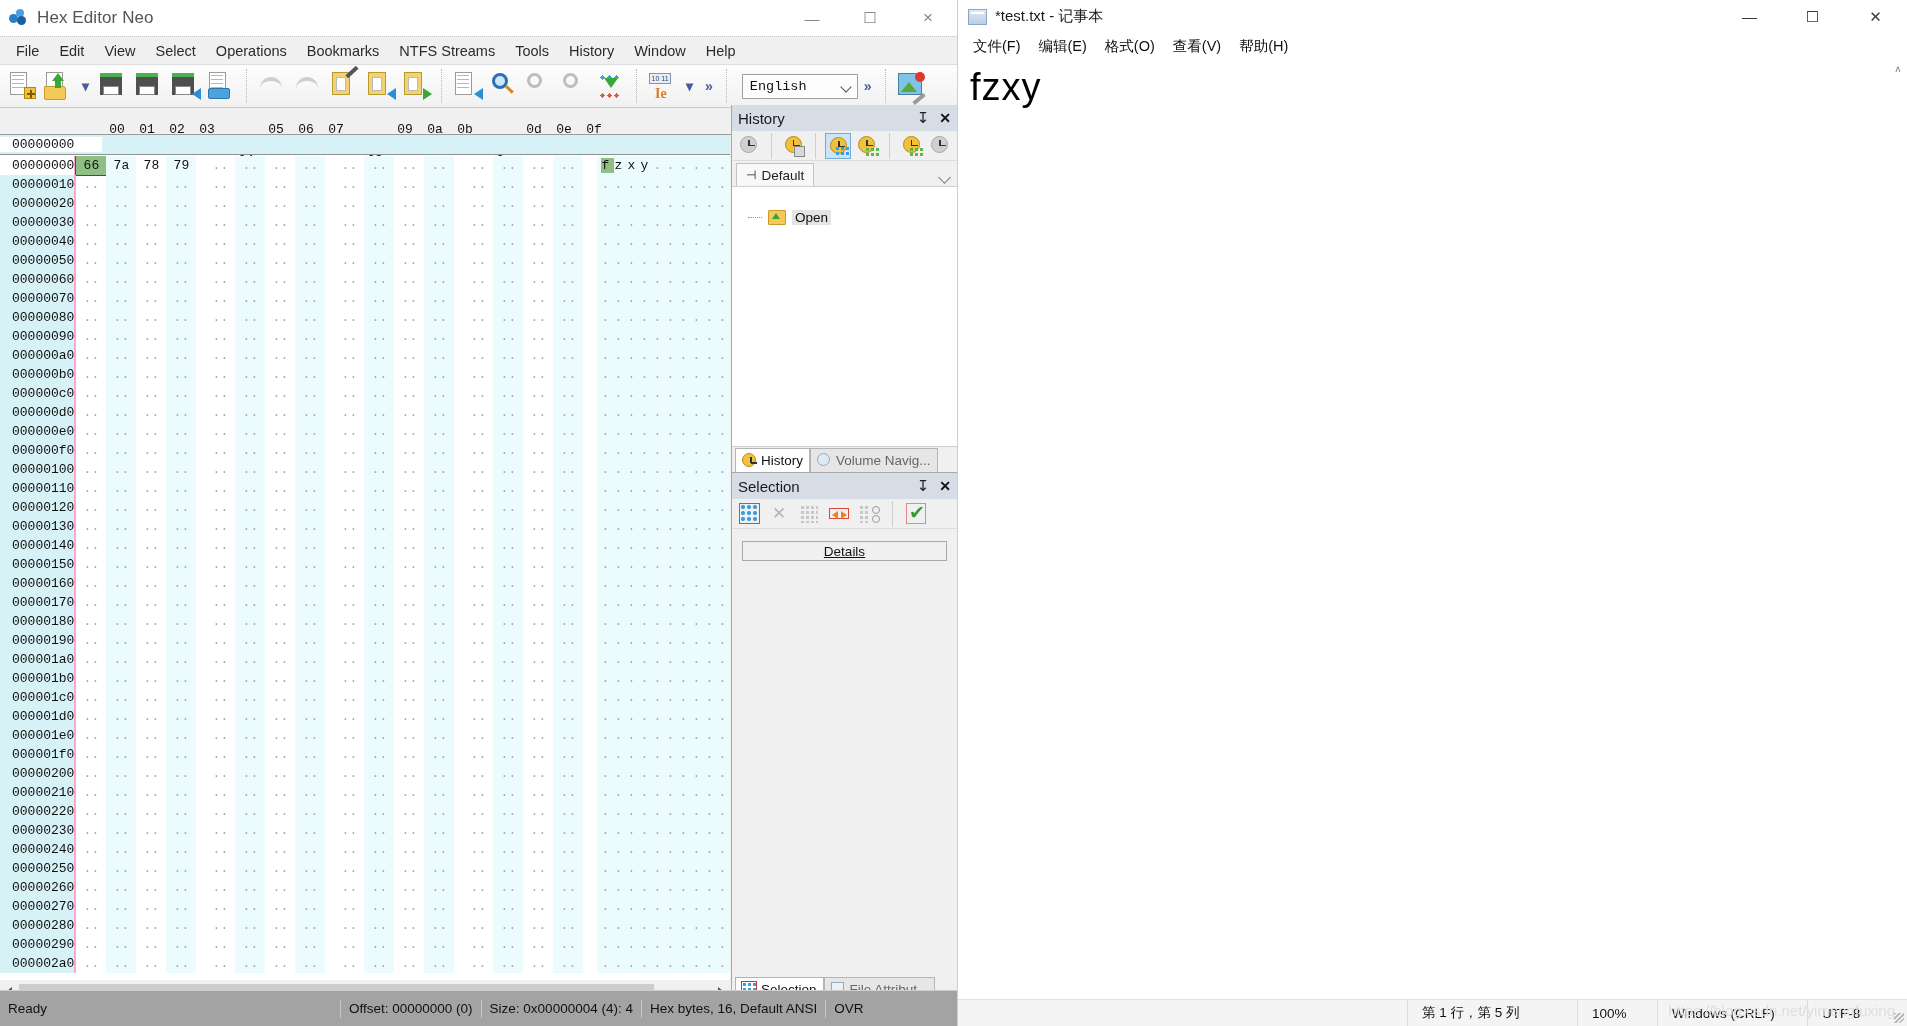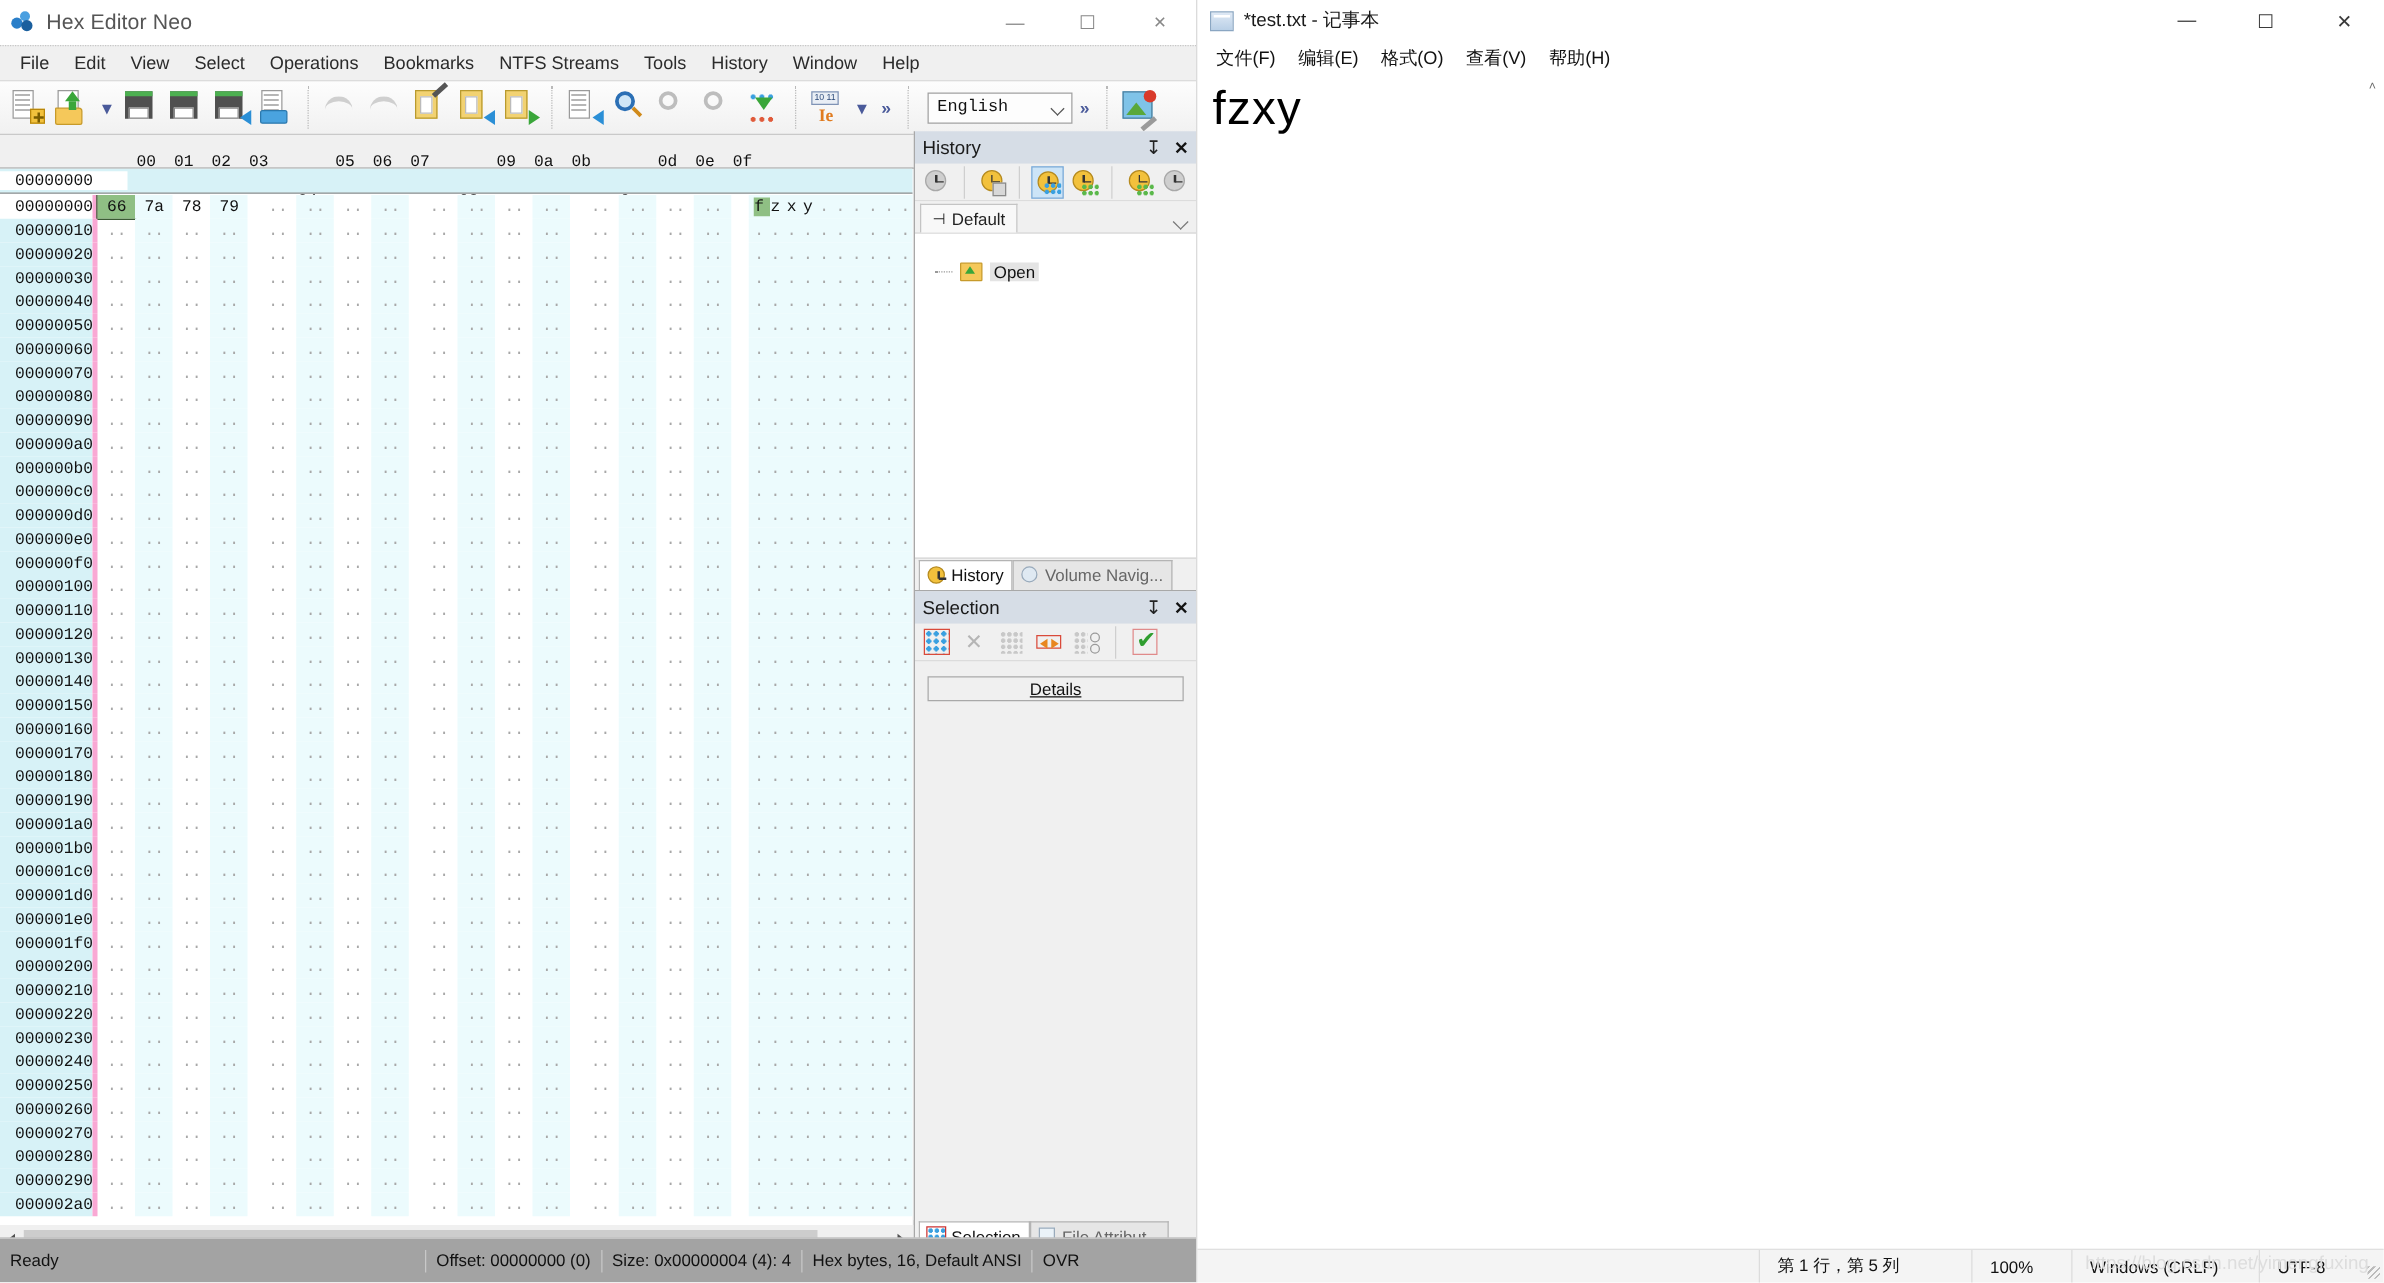--- a/index.html
+++ b/index.html
@@ -146,21 +146,21 @@
                font-family:"Liberation Mono", monospace; font-size:13px; color:#111; align-items:center;}
   .hh-off { width:102px; background:#fff; padding-left:12px; }
   .hh-cells { display:flex; }
   .hh-cells span { width:30px; text-align:center; }
   .hh-cells span.gap { margin-left:9px;margin-top:31px; }
   .hexbody { position:absolute; top:21px; left:0; right:0; bottom:0; overflow:hidden; }
   .hexrow { display:flex; height:19px; line-height:19px;
             font-family:"Liberation Mono", monospace; font-size:13px; color:#111; }
   .hr-off { width:102px; background:#d7f2f7; padding-left:12px; color:#111; }
   .hexrow:first-child .hr-off { background:#fff; }
-  .hr-cells { display:flex; border-left:4px solid #f9a8d4;align-items:flex-end; }
+  .hr-cells { display:flex; border-left:2px solid #f9a8d4;align-items:flex-end; }
   .hr-cells span { width:30px; text-align:center; color:#a8a8a8; }
   .hr-cells span.gap { margin-left:9px; }
   .hr-cells span.alt { background:#ecfbfd; }
   .hr-cells span.val { color:#111; }
   .hr-cells span.sel { background:#8fbf84; outline:1px solid #3a5a33; color:#111; }
   .hr-ascii { margin-left:14px; font-family:"Liberation Mono", monospace; font-size:13px;
               color:#a8a8a8; letter-spacing:5.2px; background:#ecfbfd; padding:0 4px; }
   .hr-ascii b { color:#111; font-weight:normal; }
   .hr-ascii b.selc { background:#8fbf84; }
 

